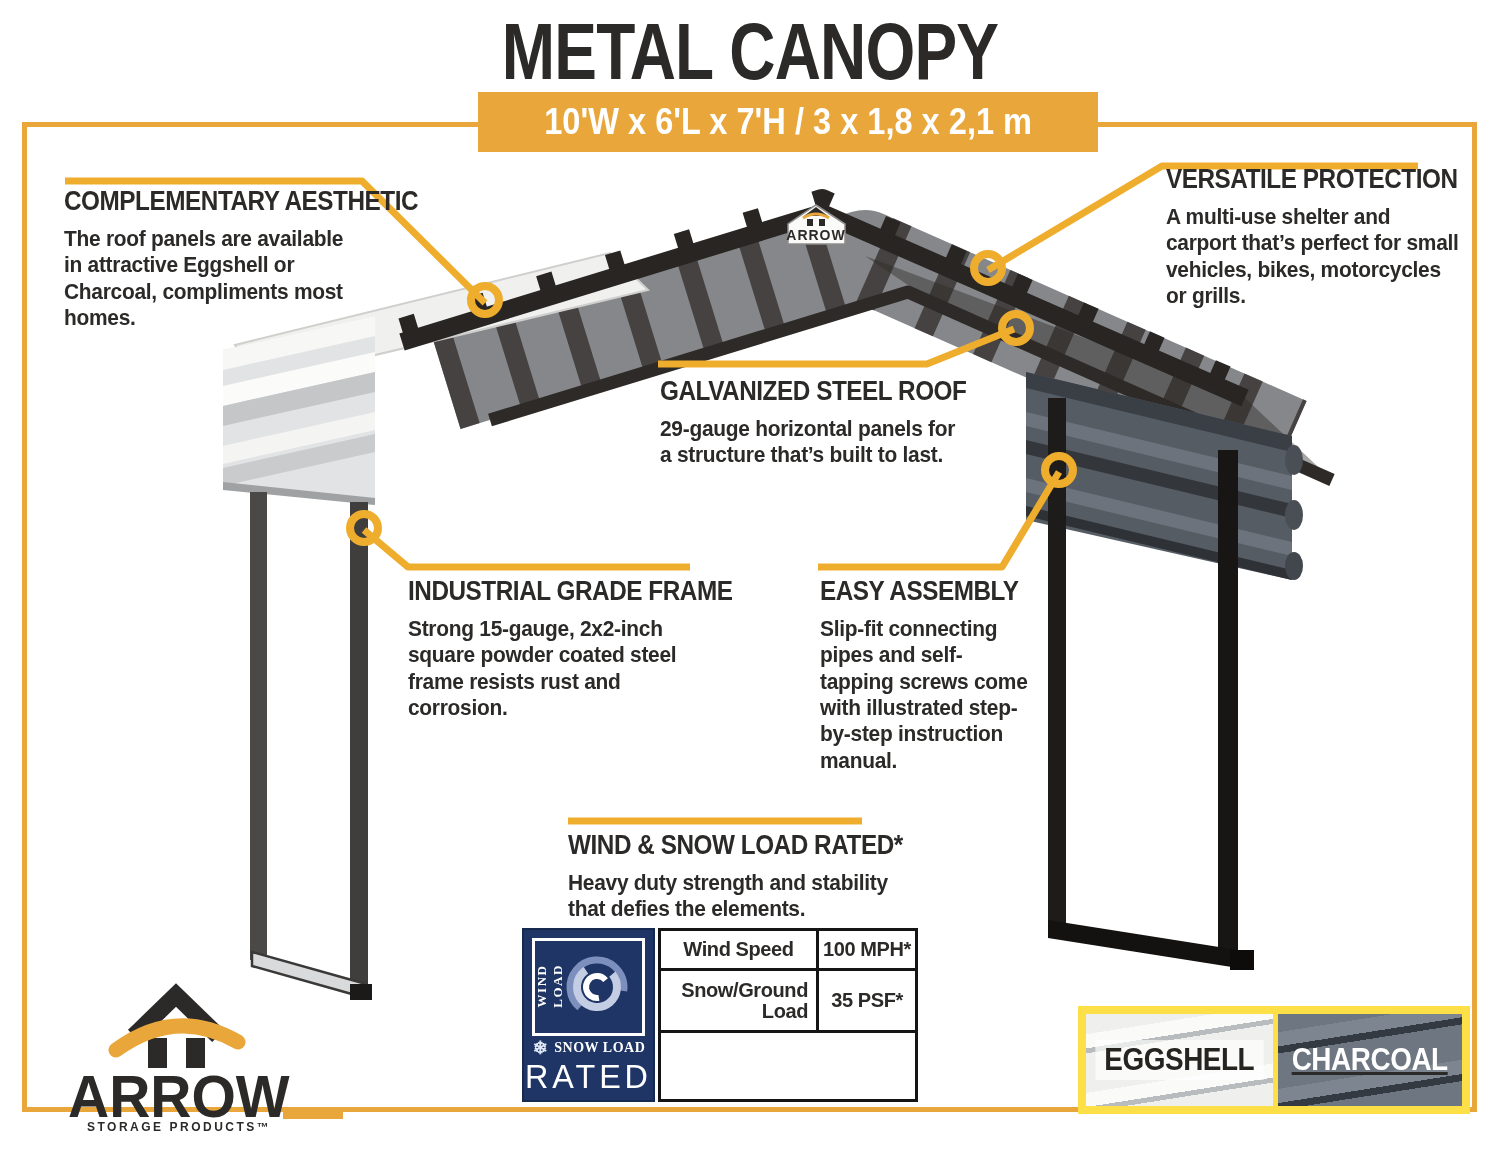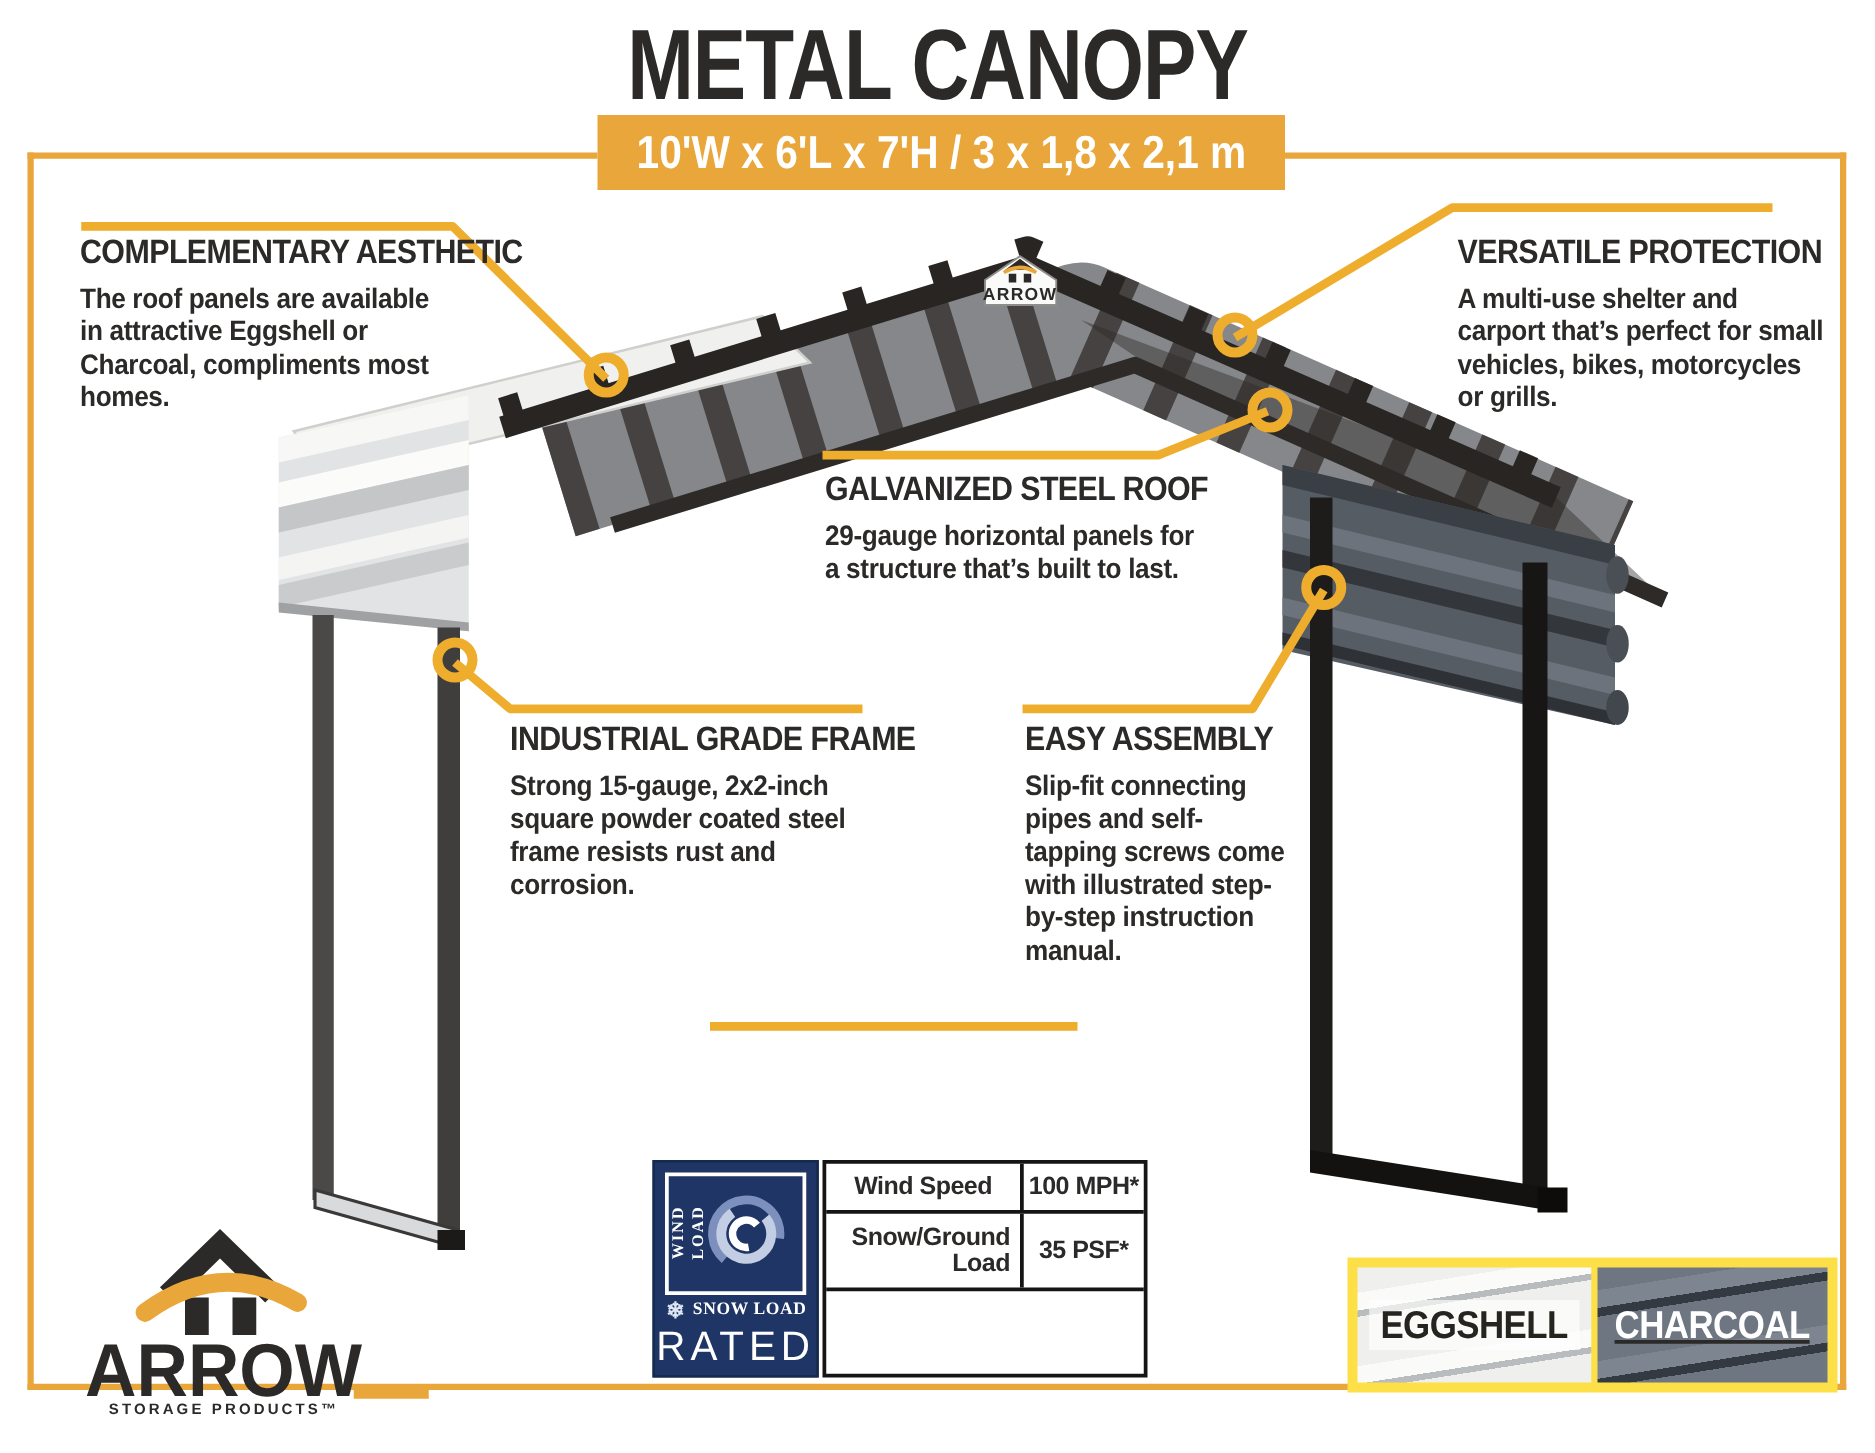--- a/index.html
+++ b/index.html
@@ -4,21 +4,21 @@
 <style>
   html,body{margin:0;padding:0;background:#ffffff;}
   #page{position:relative;width:1500px;height:1162px;background:#ffffff;overflow:hidden;
         font-family:"Liberation Sans",sans-serif;color:#2b2a28;}
   .abs{position:absolute;}
   
   .bline{position:absolute;background:#E9A63A;}
   
   .title{left:0;top:6px;width:1500px;text-align:center;font-size:80px;font-weight:900;
          letter-spacing:-1px;transform:scaleX(.8);color:#2b2a28;white-space:nowrap;}
-  .banner{left:478px;top:92px;width:550px;height:60px;background:#E9A63A;
+  .banner{left:478px;top:92px;width:620px;height:60px;background:#E9A63A;
           display:flex;align-items:center;justify-content:center;}
   .banner span{color:#ffffff;font-size:37px;font-weight:800;letter-spacing:0;
                transform:scaleX(.88);white-space:nowrap;}
   
   .co-head{font-size:27px;font-weight:800;letter-spacing:-.5px;white-space:nowrap;
            transform:scaleX(.9);transform-origin:0 0;color:#2b2a28;}
   .co-body{margin-top:9px;font-size:22.5px;font-weight:700;letter-spacing:-.3px;
            line-height:1.17;transform:scaleX(.93);transform-origin:0 0;color:#2b2a28;}
   
   .rtable{left:658px;top:928px;width:260px;height:174px;border:3px solid #151515;
@@ -143,35 +143,39 @@
     <path d="M140,1030 L176,995 L212,1030" fill="none" stroke="#2B2A28" stroke-width="17" stroke-linecap="square"></path>
     <rect x="148" y="1038" width="19" height="30" fill="#2B2A28"></rect>
     <rect x="186" y="1038" width="19" height="30" fill="#2B2A28"></rect>
     <path d="M116,1050 Q176,1006 238,1042" fill="none" stroke="#E9A63A" stroke-width="15" stroke-linecap="round"></path>
   </svg>
 
   <div class="abs" style="left:64px;top:186px;width:330px;">
     <div class="co-head">COMPLEMENTARY AESTHETIC</div>
     <div class="co-body" style="width:325px;">The roof panels are available in attractive Eggshell or Charcoal, compliments most homes.</div>
   </div>
-  <div class="abs" style="left:1166px;top:186px;width:320px;">
+  <div class="abs" style="left:1166px;top:164px;width:320px;">
     <div class="co-head">VERSATILE PROTECTION</div>
     <div class="co-body" style="width:320px;">A multi-use shelter and carport that’s perfect for small vehicles, bikes, motorcycles or grills.</div>
   </div>
   <div class="abs" style="left:660px;top:376px;width:330px;">
     <div class="co-head">GALVANIZED STEEL ROOF</div>
     <div class="co-body" style="width:325px;">29-gauge horizontal panels for a structure that’s built to last.</div>
   </div>
   <div class="abs" style="left:408px;top:576px;width:320px;">
     <div class="co-head">INDUSTRIAL GRADE FRAME</div>
     <div class="co-body" style="width:312px;">Strong 15-gauge, 2x2-inch square powder coated steel frame resists rust and corrosion.</div>
   </div>
   <div class="abs" style="left:820px;top:576px;width:240px;">
     <div class="co-head">EASY ASSEMBLY</div>
     <div class="co-body" style="width:228px;">Slip-fit connecting pipes and self-tapping screws come with illustrated step-by-step instruction manual.</div>
+  </div>
+  <div class="abs" style="left:568px;top:830px;width:380px;">
+    <div class="co-head">WIND &amp; SNOW LOAD RATED*</div>
+    <div class="co-body" style="width:372px;">Heavy duty strength and stability that defies the elements.</div>
   </div>
 
   <div class="abs badge">
     <div class="badge-inner">
       <svg width="107" height="92" viewBox="0 0 107 92">
         <g transform="translate(62,46)">
           <circle r="27" fill="none" stroke="#7D90BD" stroke-width="7" stroke-dasharray="112 58" transform="rotate(130)"></circle>
           <circle r="20" fill="none" stroke="#C3CDE3" stroke-width="8" stroke-dasharray="96 34" transform="rotate(-40)"></circle>
           <circle r="11" fill="none" stroke="#FFFFFF" stroke-width="6" stroke-dasharray="46 24" transform="rotate(80)"></circle>
         </g>

